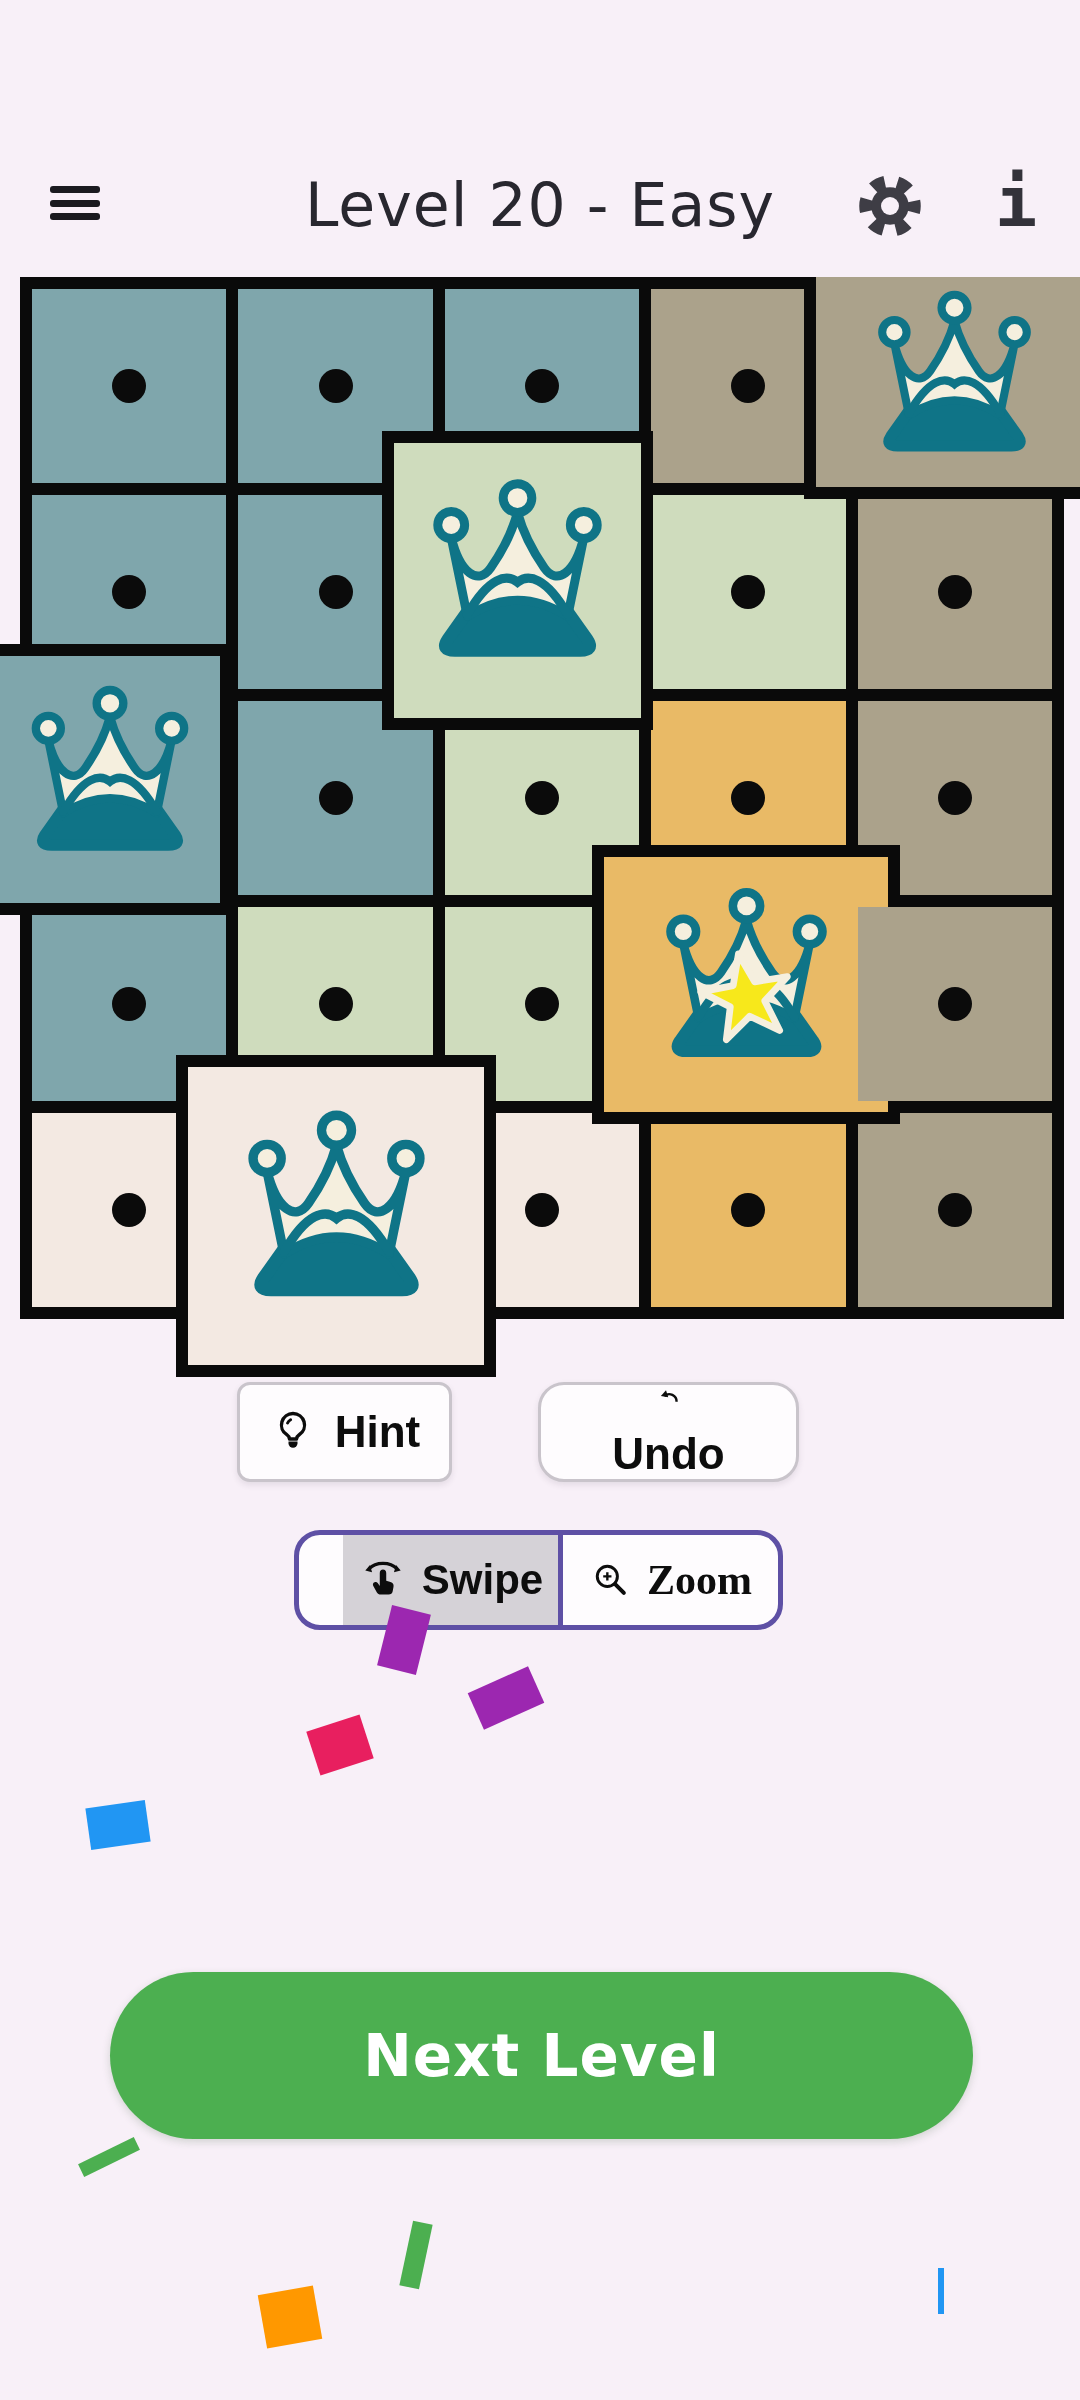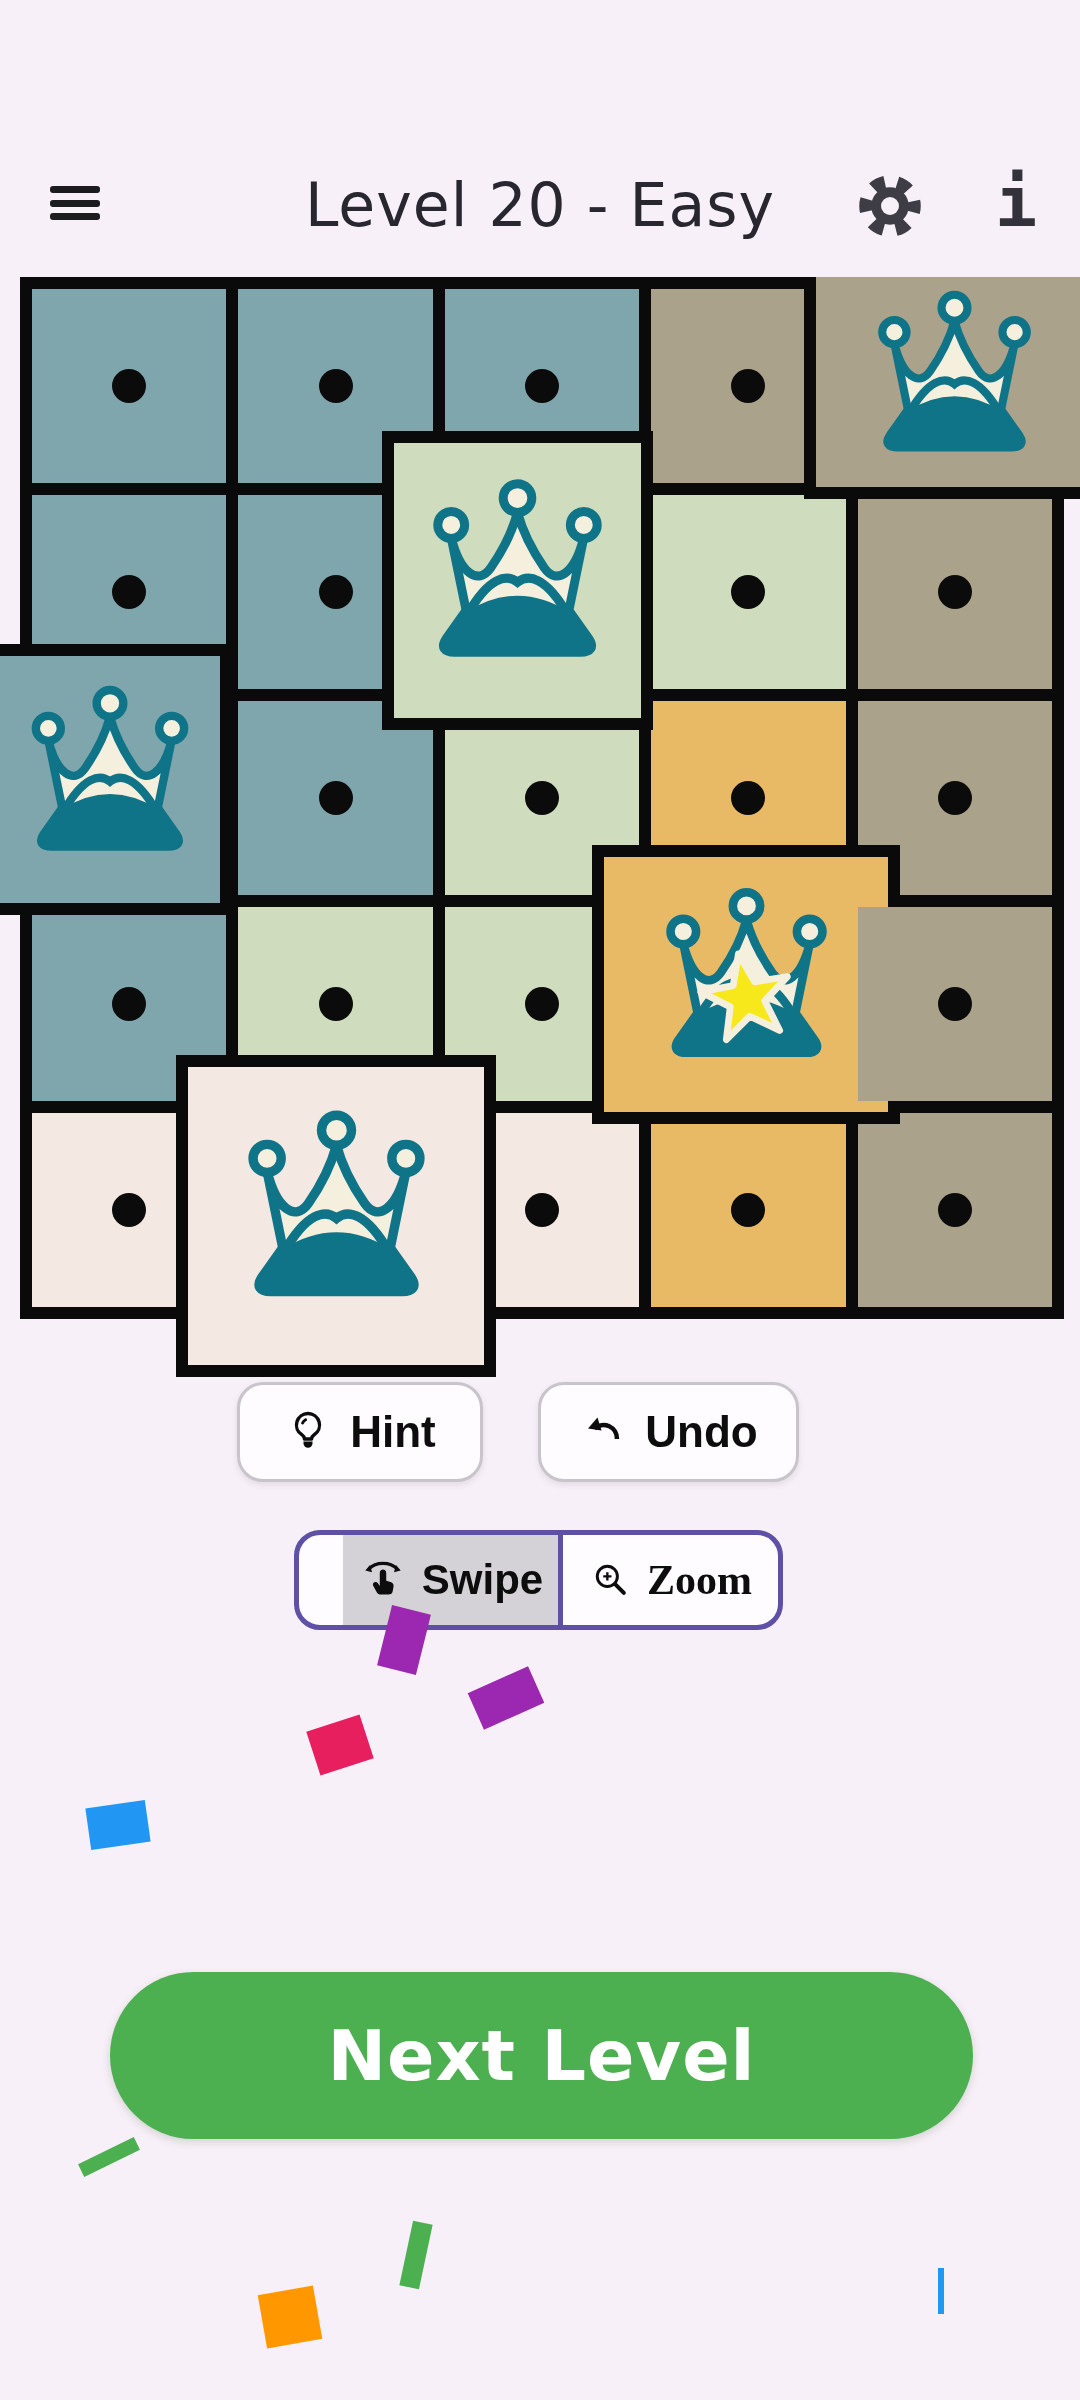--- a/index.html
+++ b/index.html
@@ -20,33 +20,33 @@
   
   .board{position:absolute;left:20px;top:277px;width:1044px;height:1042px;background:#0A0A0A;z-index:1;}
   .cell{position:absolute;box-sizing:border-box;}
   .dot{position:absolute;left:50%;top:50%;width:34px;height:34px;margin:-17px 0 0 -17px;border-radius:50%;background:#0B0B0B;}
   .tile{position:absolute;box-sizing:border-box;display:flex;align-items:center;justify-content:center;z-index:2;}
   
   .pill-btn{position:absolute;box-sizing:border-box;background:#FEFCFE;border:3px solid #C9C4CB;border-radius:26px;
     display:flex;align-items:center;justify-content:center;gap:18px;
     font-family:"Liberation Sans", sans-serif;font-weight:bold;font-size:44px;color:#0D0D0D;
     box-shadow:0 3px 6px rgba(50,40,60,0.10);z-index:2;}
-  .btn-hint{left:237px;top:1382px;width:246px;height:100px;}
-  .btn-undo{left:538px;top:1382px;width:261px;height:100px;}
+  .btn-hint{left:237px;top:1382px;width:215px;height:100px;border-radius:13px;}
+  .btn-undo{left:538px;top:1382px;width:261px;height:100px;flex-direction:column;}
   
   .segmented{position:absolute;left:294px;top:1530px;width:489px;height:100px;box-sizing:border-box;
     border:5px solid #5E50A5;border-radius:26px;display:flex;overflow:hidden;background:#FEFCFE;z-index:2;}
   .segment{flex:1;display:flex;align-items:center;justify-content:center;gap:14px;
     font-family:"Liberation Sans", sans-serif;font-weight:bold;font-size:42px;color:#0D0D0D;}
   .segment.selected{background:#D5D2D7;margin-left:44px;}
   .segment + .segment{border-left:5px solid #5E50A5;font-family:Liberation Serif, serif;}
   
   .next-btn{position:absolute;left:110px;top:1972px;width:863px;height:167px;border-radius:84px;
     background:#4CAF50;display:flex;align-items:center;justify-content:center;
-    font-size:70px;font-weight:600;color:#FFFFFF;letter-spacing:1px;z-index:6;
+    font-size:58px;font-weight:600;color:#FFFFFF;letter-spacing:1px;z-index:6;
     box-shadow:0 3px 8px rgba(40,80,40,0.18);}
   
   .confetti{position:absolute;z-index:5;}
   svg{display:block;}
 </style>
 </head>
 <body>
 
 <div class="header">
   <div class="hamburger">

